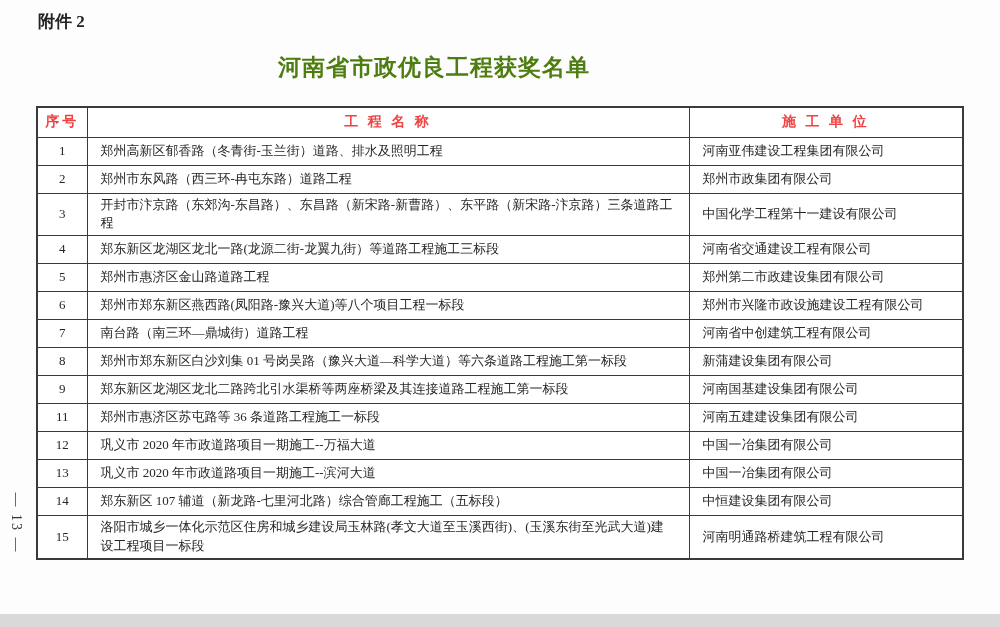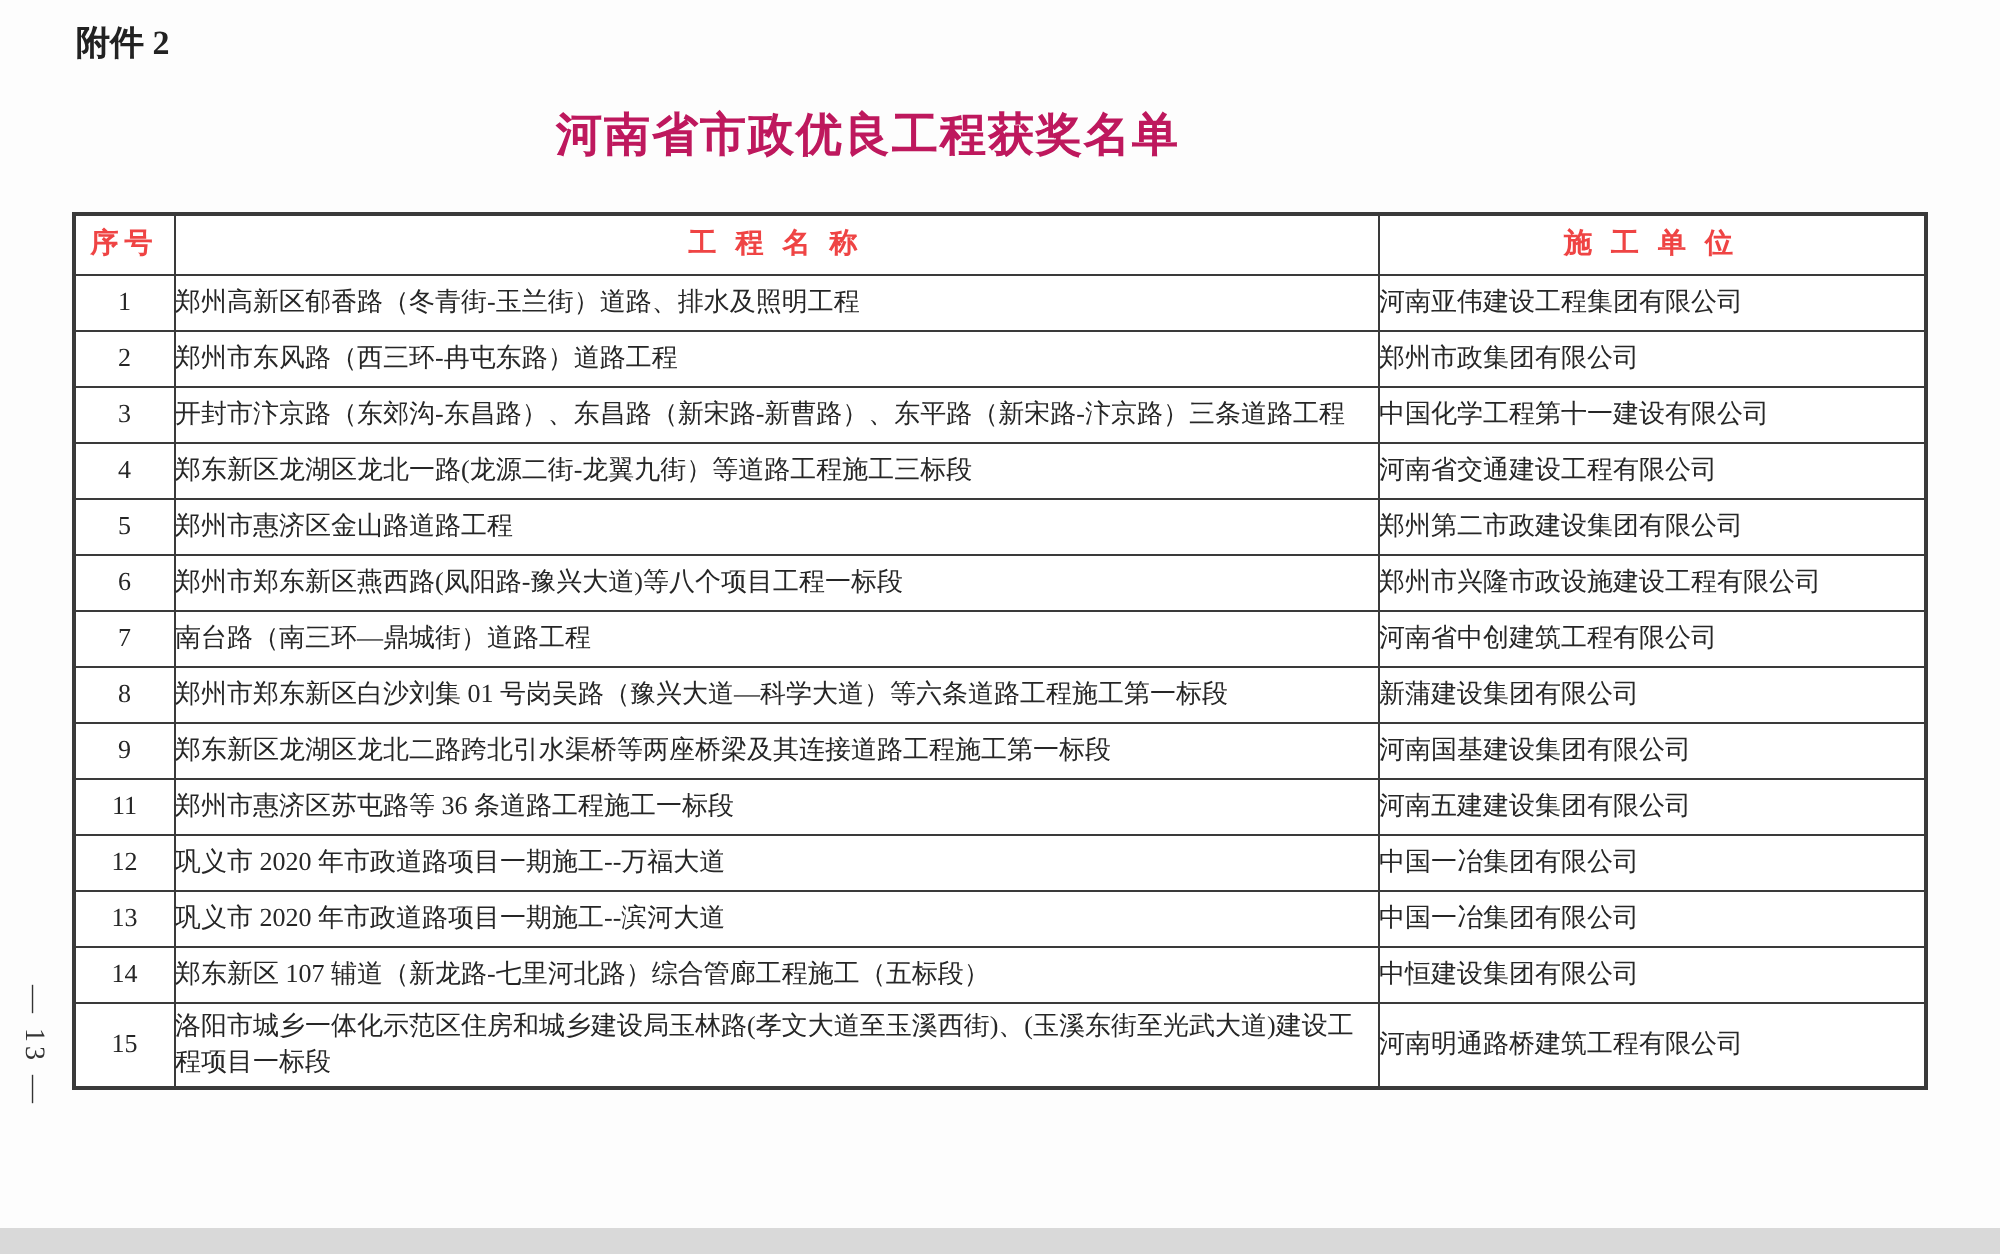--- a/index.html
+++ b/index.html
@@ -24,21 +24,21 @@
   }
 
   .doc-title {
     position: absolute;
     left: 0; top: 52px; width: 868px;
     text-align: center;
     font-family: "Liberation Sans", sans-serif;
     font-weight: bold;
     font-size: 23px;
     letter-spacing: 1px;
-    color: #be185d;
+    color: #4d7c0f;
     margin: 0;
   }
 
   .page-number {
     position: absolute;
     left: -38px; top: 515px;
     width: 108px;
     text-align: center;
     transform: rotate(90deg);
     font-size: 14px;
@@ -66,21 +66,21 @@
     font-weight: bold;
     text-align: center;
     letter-spacing: 3px;
     color: #ef4444;
     padding: 2px 4px;
   }
   table.awards td {
     height: 28px;
     font-size: 13px;
     line-height: 1.45;
-    padding: 2px 0;
+    padding: 2px 13px;
     vertical-align: middle;
     color: #262626;
     word-break: break-all;
   }
   table.awards td.idx {
     text-align: center;
     padding: 2px 2px;
   }
 
   .scan-edge {

